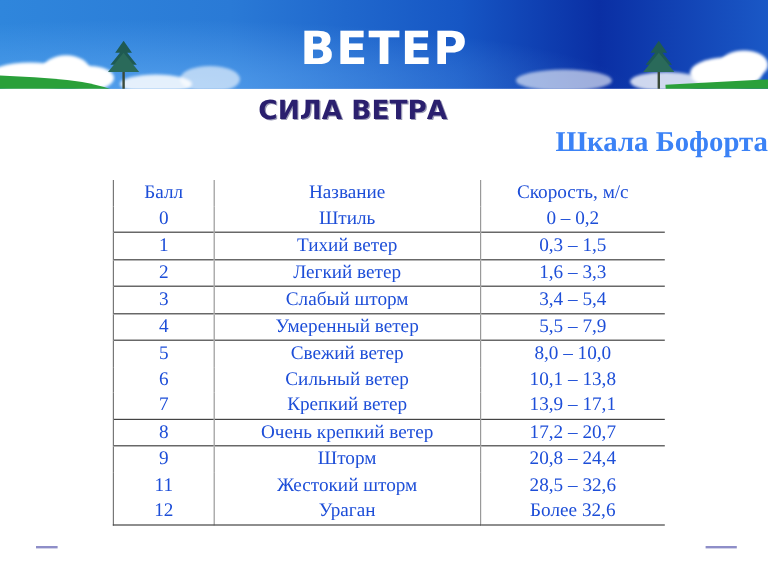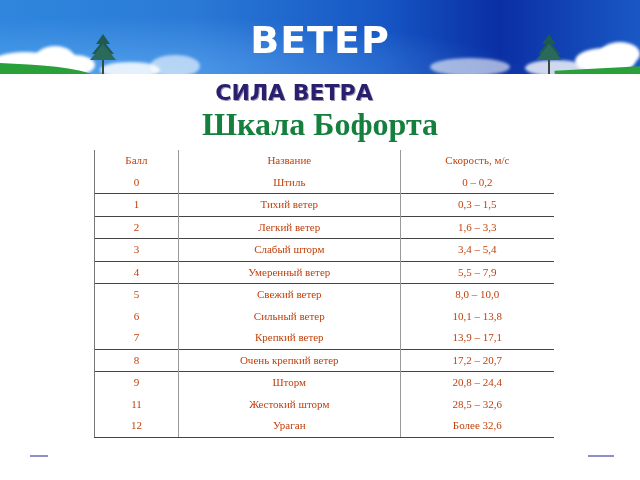--- a/index.html
+++ b/index.html
@@ -24,29 +24,29 @@
     font-family:"DejaVu Sans", sans-serif; font-weight:bold; font-size:38px;
     color:#ffffff; letter-spacing:1px;
   }
 
   .heading {
     position:absolute; left:0; top:80px; width:588px; text-align:center;
     font-family:"DejaVu Sans", sans-serif; font-weight:bold; font-size:22px;
     color:#2a1f6e; text-shadow: 1px 1px 0 #9a9ab5;
   }
   .subheading {
-    position:absolute; left:0; top:106px; width:640px; text-align:center;
-    font-family:"Liberation Serif", serif; font-weight:bold; font-size:32px;
-    color:#15803d;
+    position:absolute; left:0; top:106px; width:640px; text-align:right;
+    font-family:"Liberation Serif", serif; font-weight:bold; font-size:24px;
+    color:#3b82f6;
   }
 
   table.beaufort {
     position:absolute; left:94px; top:150px; width:460px;
     border-collapse:collapse; font-family:"Liberation Serif", serif;
-    font-size:11px; color:#c2410c;
+    font-size:16px; color:#1d4ed8;
   }
   table.beaufort td, table.beaufort th {
     font-weight:normal; text-align:center; padding:0; line-height:21.5px; height:21.5px;
   }
   table.beaufort .c1 { width:84px; border-left:1px solid #777; border-right:1px solid #999; }
   table.beaufort .c2 { width:222px; border-right:1px solid #999;margin-top:20px; }
   table.beaufort .c3 { width:154px; }
   table.beaufort tr.sep td { border-top:1.5px solid #444; }
   table.beaufort tr.last td { border-bottom:1.5px solid #444; }
 

